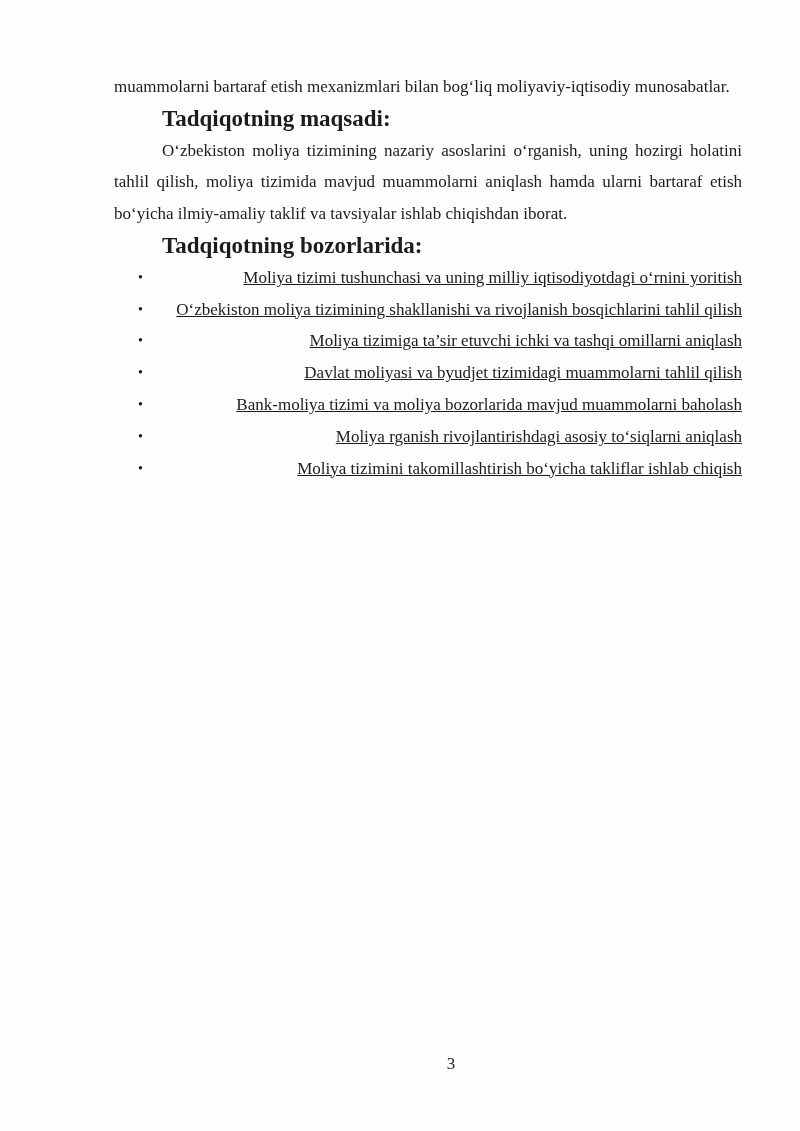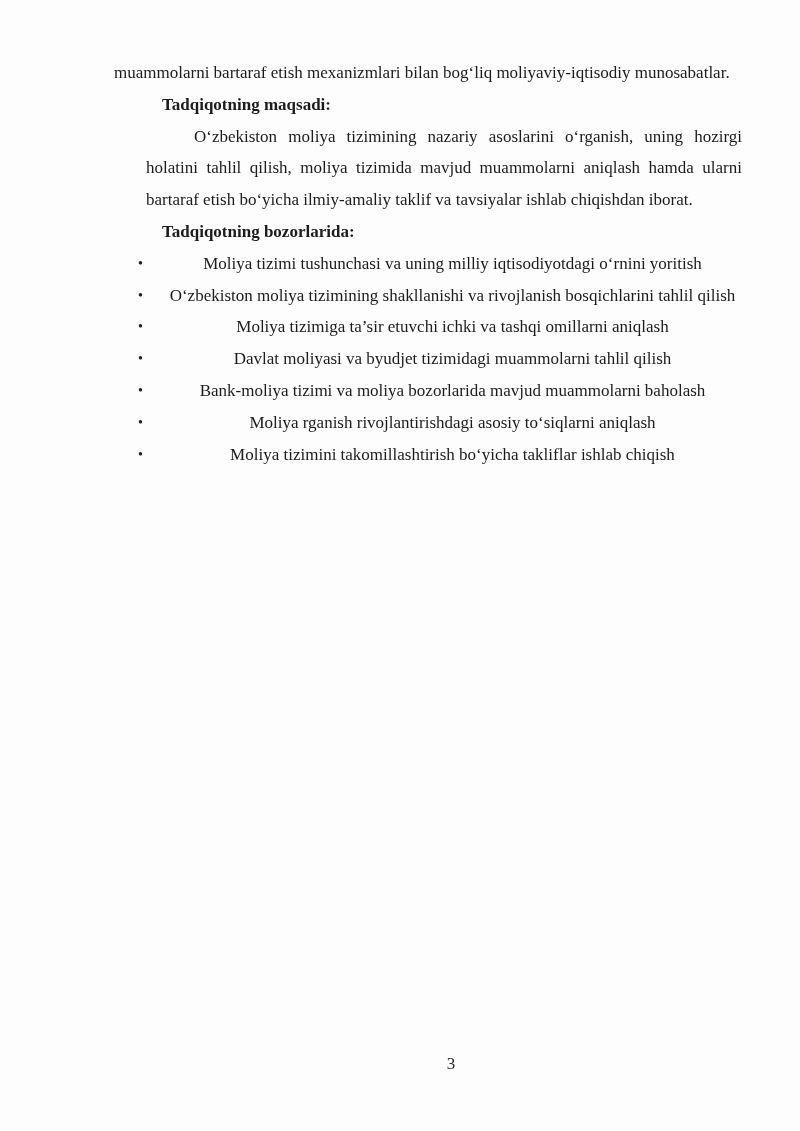--- a/index.html
+++ b/index.html
@@ -11,39 +11,38 @@
     position: relative;
     width: 800px;
     height: 1131px;
     background: #fdfdfd;
     font-family: "Liberation Serif", "DejaVu Serif", serif;
     color: #1c1c1c;
     overflow: hidden;
   }
   .content {
     position: absolute;
-    top: 57px;
+    top: 71px;
     left: 114px;
     width: 628px;
     font-size: 17px;
     line-height: 31.8px;
   }
   .para {
     margin: 0;
     text-align: justify;
     text-justify: inter-word;
   }
   .para.indent {
     text-indent: 48px;
-    margin-left: 32px;
   }
   .heading {
     margin: 0;
     font-weight: bold;
-    font-size: 17px;
+    font-size: 23px;
     line-height: 31.8px;
     text-indent: 48px;
   }
   ul.task-list {
     list-style: none;
     margin: 0;
     padding: 0;
   }
   ul.task-list li {
     display: flex;
@@ -53,21 +52,22 @@
   .bullet-marker {
     flex: 0 0 49px;
     box-sizing: border-box;
     padding-left: 24px;
     font-size: 14px;
     line-height: 31.8px;
   }
   .bullet-text {
     flex: 1 1 auto;
     line-height: 31.8px;
-    text-align: center;
+    text-align: right;
+    text-decoration: underline;
   }
   .page-number {
     position: absolute;
     left: 102px;
     right: 0;
     top: 1054px;
     text-align: center;
     font-size: 17px;
     color: #2a2a2a;
   }

